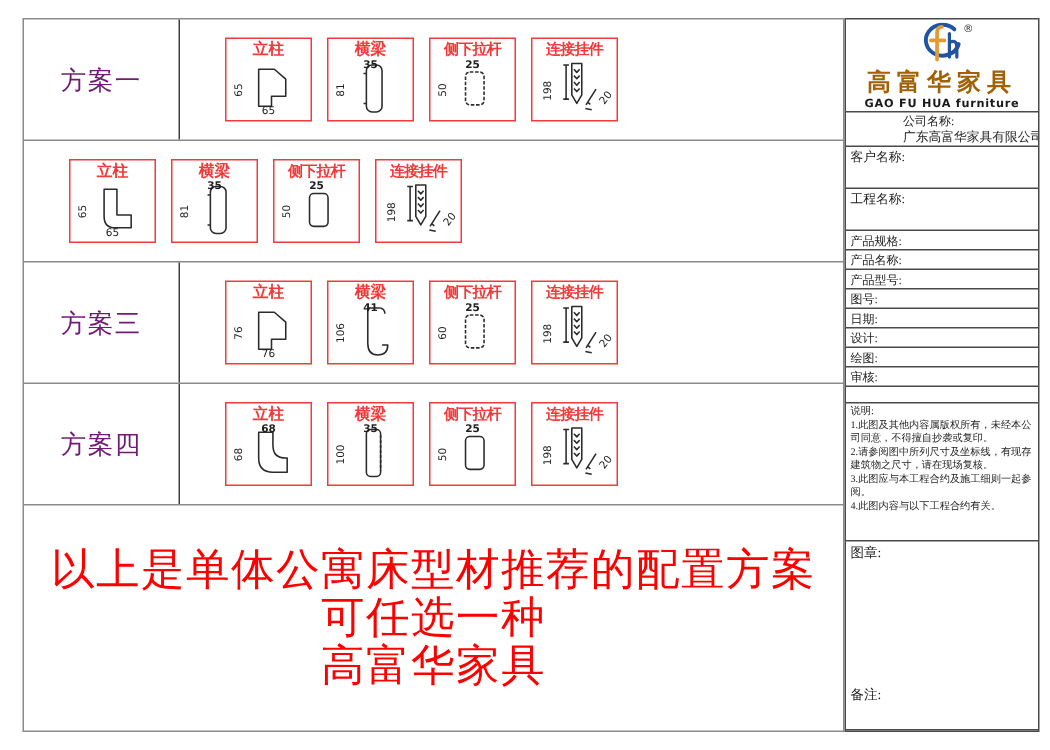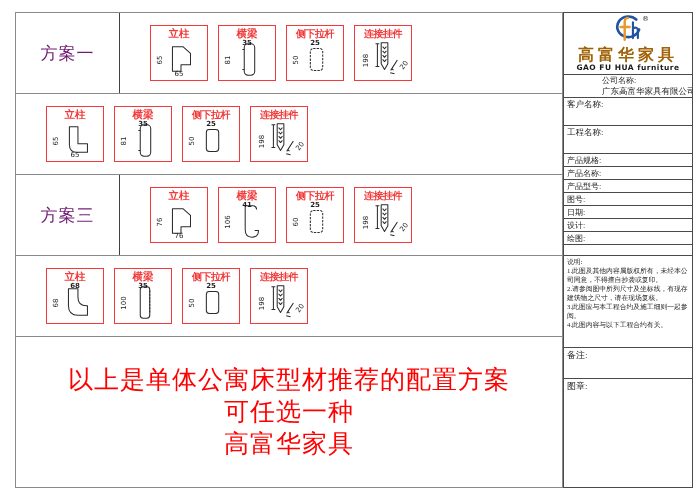--- a/index.html
+++ b/index.html
@@ -30,21 +30,21 @@
   .dim{position:absolute;font-size:7px;line-height:7px;color:#1f1f1f;font-family:"DejaVu Sans","Liberation Sans",sans-serif;}
   .dim-top{top:0px;left:0;right:0;text-align:center;font-weight:bold;}
   .dim-bottom{bottom:2px;left:0;right:0;text-align:center;}
   .dim-left{left:-1px;top:50%;width:20px;text-align:center;transform:translateY(-50%) rotate(-90deg);}
   .dim-left-hanger{left:1px;top:42%;width:20px;text-align:center;transform:rotate(-90deg);}
   .dim-diag{right:2px;bottom:11px;transform:rotate(-52deg);}
 
   
   .footer{flex:1;display:flex;flex-direction:column;align-items:center;justify-content:center;
           color:var(--footer-red);}
-  .footer-line{font-size:25px;line-height:32px;letter-spacing:1px;white-space:nowrap;}
+  .footer-line{font-size:29px;line-height:32px;letter-spacing:1px;white-space:nowrap;}
 
   
   .title-block{position:absolute;left:563px;top:12px;width:130px;height:476px;border:1.5px solid var(--line-dark);
                box-sizing:border-box;display:flex;flex-direction:column;background:#fff;}
   .tb-sec{border-bottom:1px solid var(--line-dark);box-sizing:border-box;padding:1px 3px;overflow:hidden;}
   .logo-sec{flex:0 0 62px;text-align:center;position:relative;padding-top:2px;}
   .logo-mark{display:inline-block;height:28px;}
   .reg-mark{position:absolute;top:2px;left:78px;font-size:7px;color:#333;
             font-family:"DejaVu Sans",sans-serif;}
   .brand-name{font-size:16px;font-weight:bold;color:#a16207;letter-spacing:4px;line-height:16px;margin-top:0px;white-space:nowrap;}
@@ -234,20 +234,21 @@
                       <path d="M22,32 L29,21 M21.5,34.5 l4.5,1 M23.5,30.5 l1.5,1.2"></path>
                     </g>
                   </svg></span>
                 <span class="dim dim-left-hanger">198</span>
                 <span class="dim dim-diag">20</span>
               </div>
             </div>
           </div>
         </div>
         <div class="plan-row">
+          <div class="plan-label">方案四</div>
           <div class="cards">
             <div class="card">
               <div class="card-title">立柱</div>
               <div class="card-body">
                 <span class="profile-svg"><svg viewBox="0 0 32 40" width="31" height="38">
                     <g fill="none" stroke="#2b2b2b" stroke-width="1.1" stroke-linejoin="round">
                       <path d="M7,6 H17 V15 Q17,24 26,24 H27 V34 H17 Q7,34 7,24 Z"></path>
                     </g>
                   </svg></span>
                 <span class="dim dim-left">68</span>
@@ -348,34 +349,37 @@
       </div>
     <div class="tb-sec tb-small">
         <span class="tb-label">日期:</span>
       </div>
     <div class="tb-sec tb-small">
         <span class="tb-label">设计:</span>
       </div>
     <div class="tb-sec tb-small">
         <span class="tb-label">绘图:</span>
       </div>
+    <div class="tb-sec tb-small">
+        <span class="tb-label">审核:</span>
+      </div>
 
     <div class="tb-sec tb-empty"></div>
 
     <div class="tb-sec tb-notes">
       <div class="note-line">说明:</div>
       <div class="note-line">1.此图及其他内容属版权所有，未经本公司同意，不得擅自抄袭或复印。</div>
       <div class="note-line">2.请参阅图中所列尺寸及坐标线，有现存建筑物之尺寸，请在现场复核。</div>
       <div class="note-line">3.此图应与本工程合约及施工细则一起参阅。</div>
       <div class="note-line">4.此图内容与以下工程合约有关。</div>
     </div>
 
 
+    <div class="tb-sec tb-stamp">
+      <span class="tb-label">图章:</span>
+    </div>
+
     <div class="tb-sec tb-remark">
       <span class="tb-label">备注:</span>
     </div>
 
-    <div class="tb-sec tb-stamp">
-      <span class="tb-label">图章:</span>
-    </div>
-
   </div>
 </div>
 
 </body></html>

